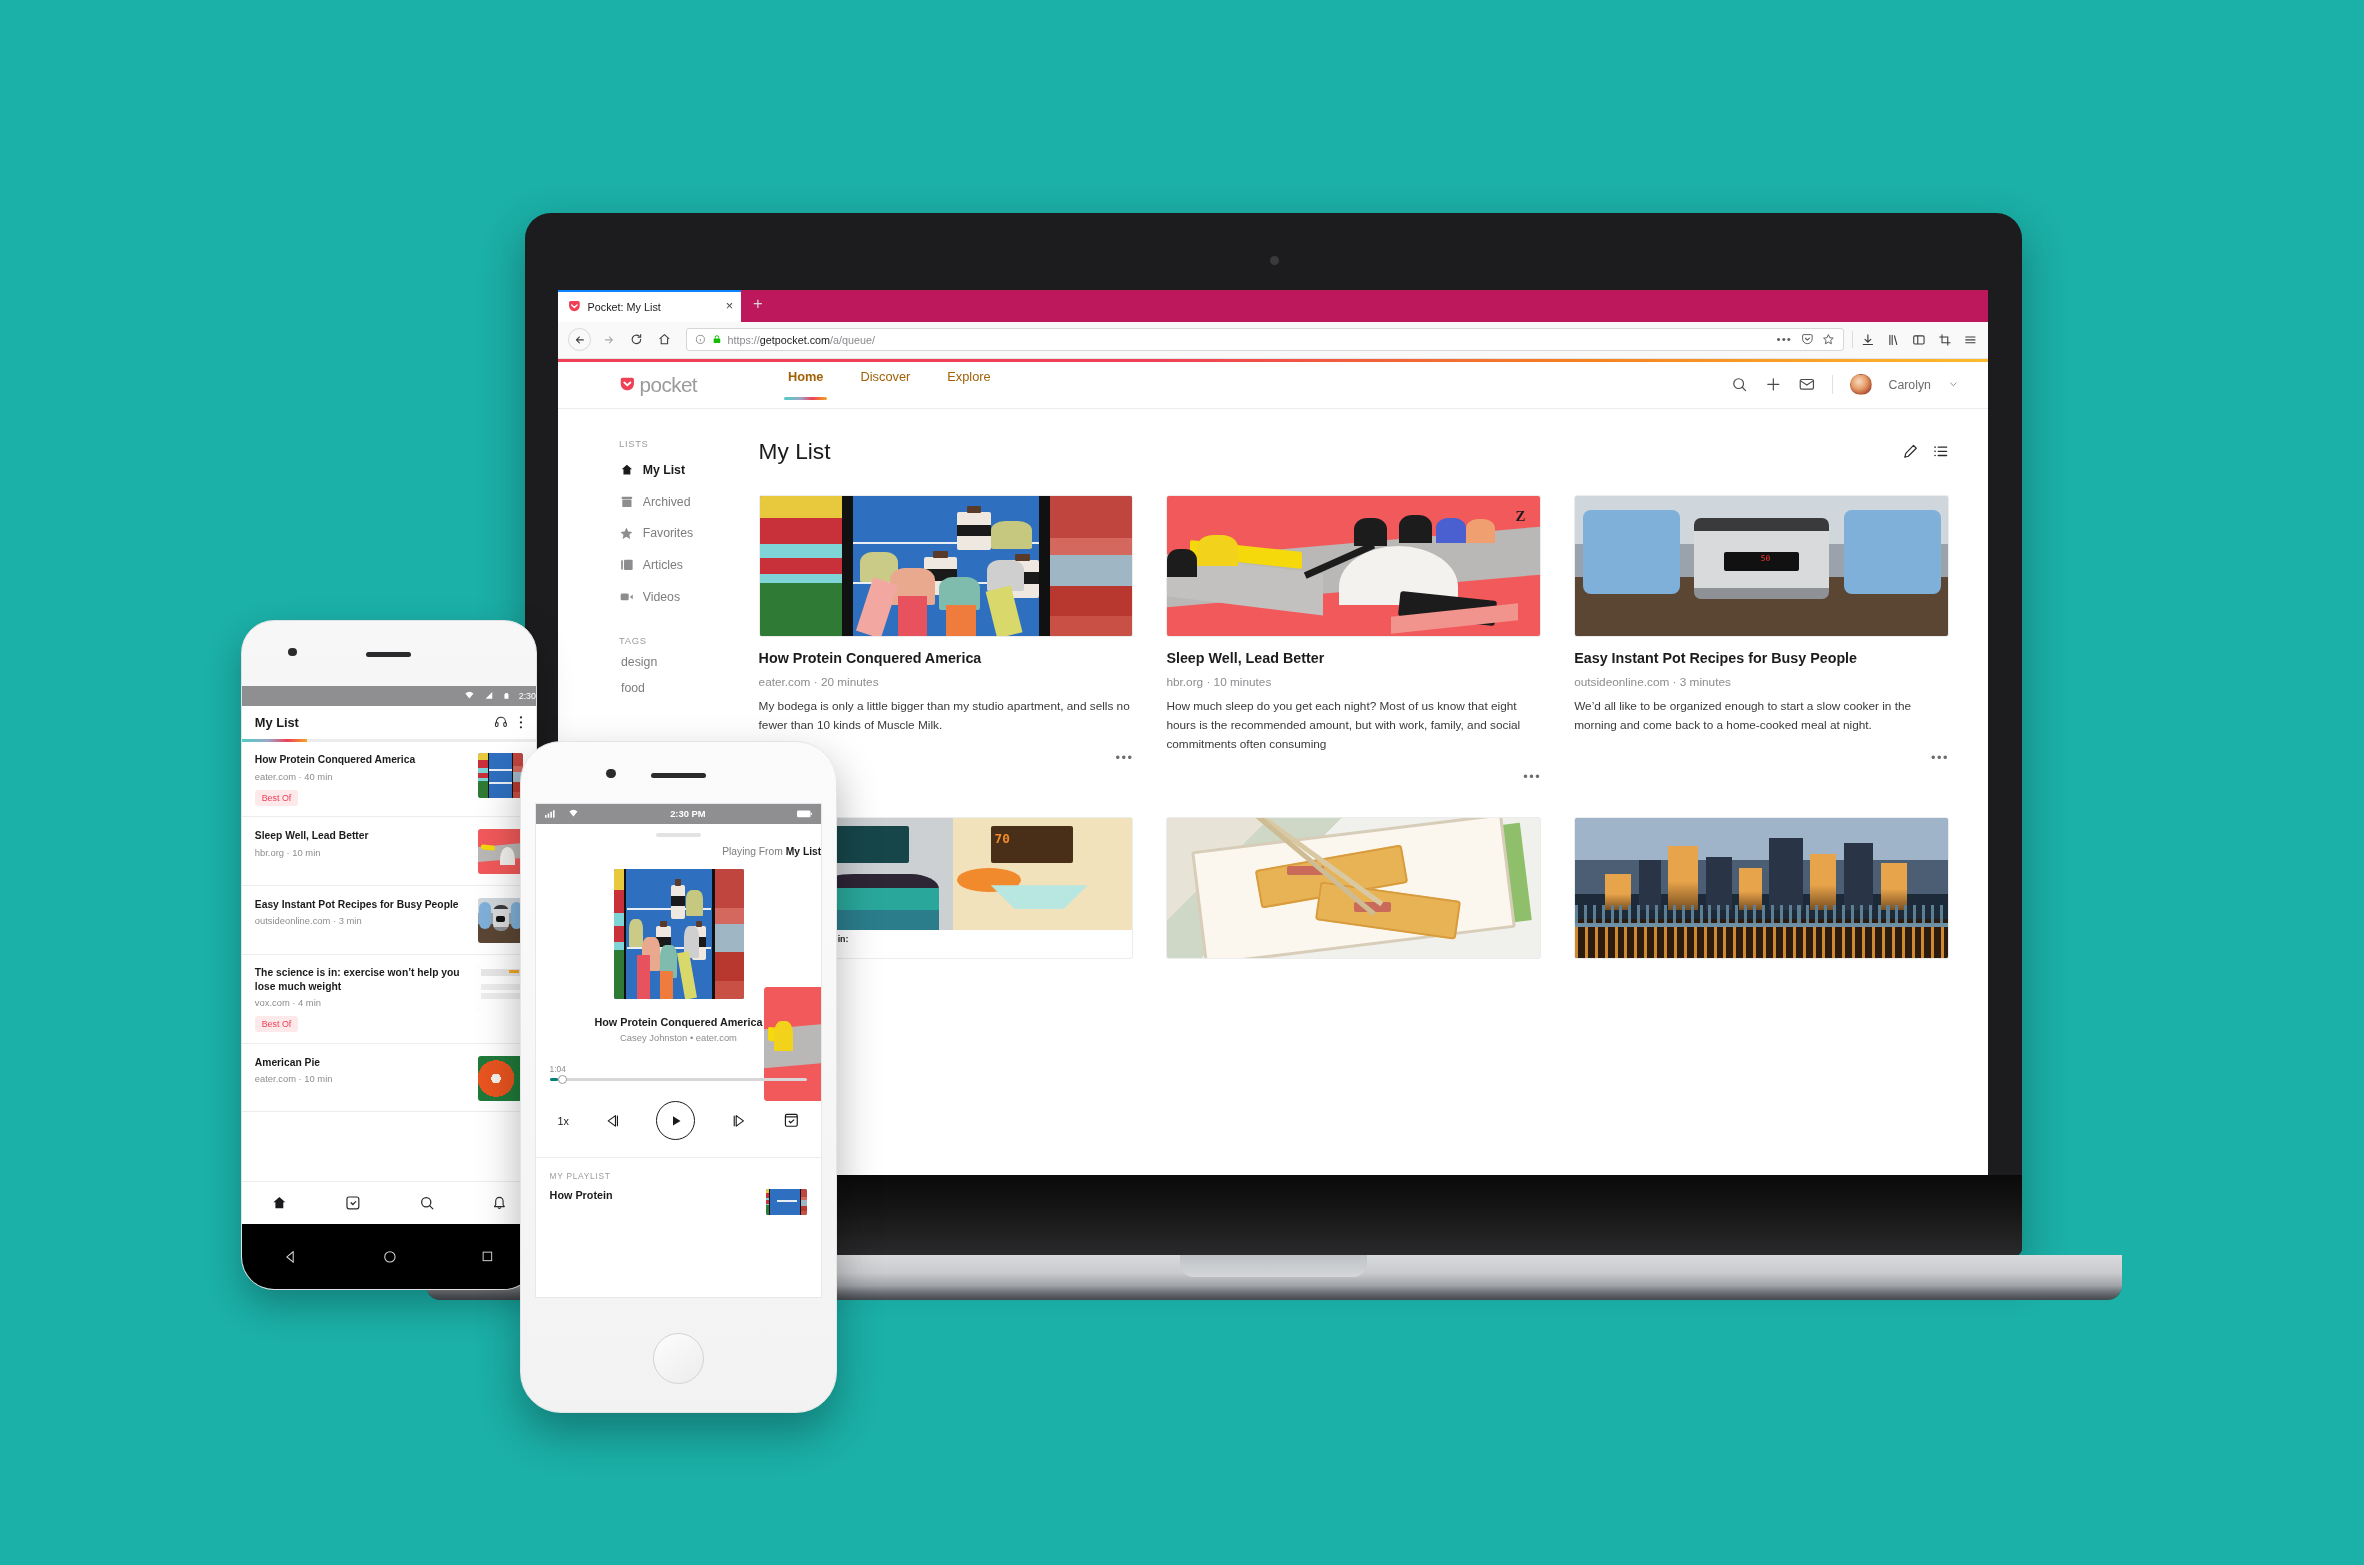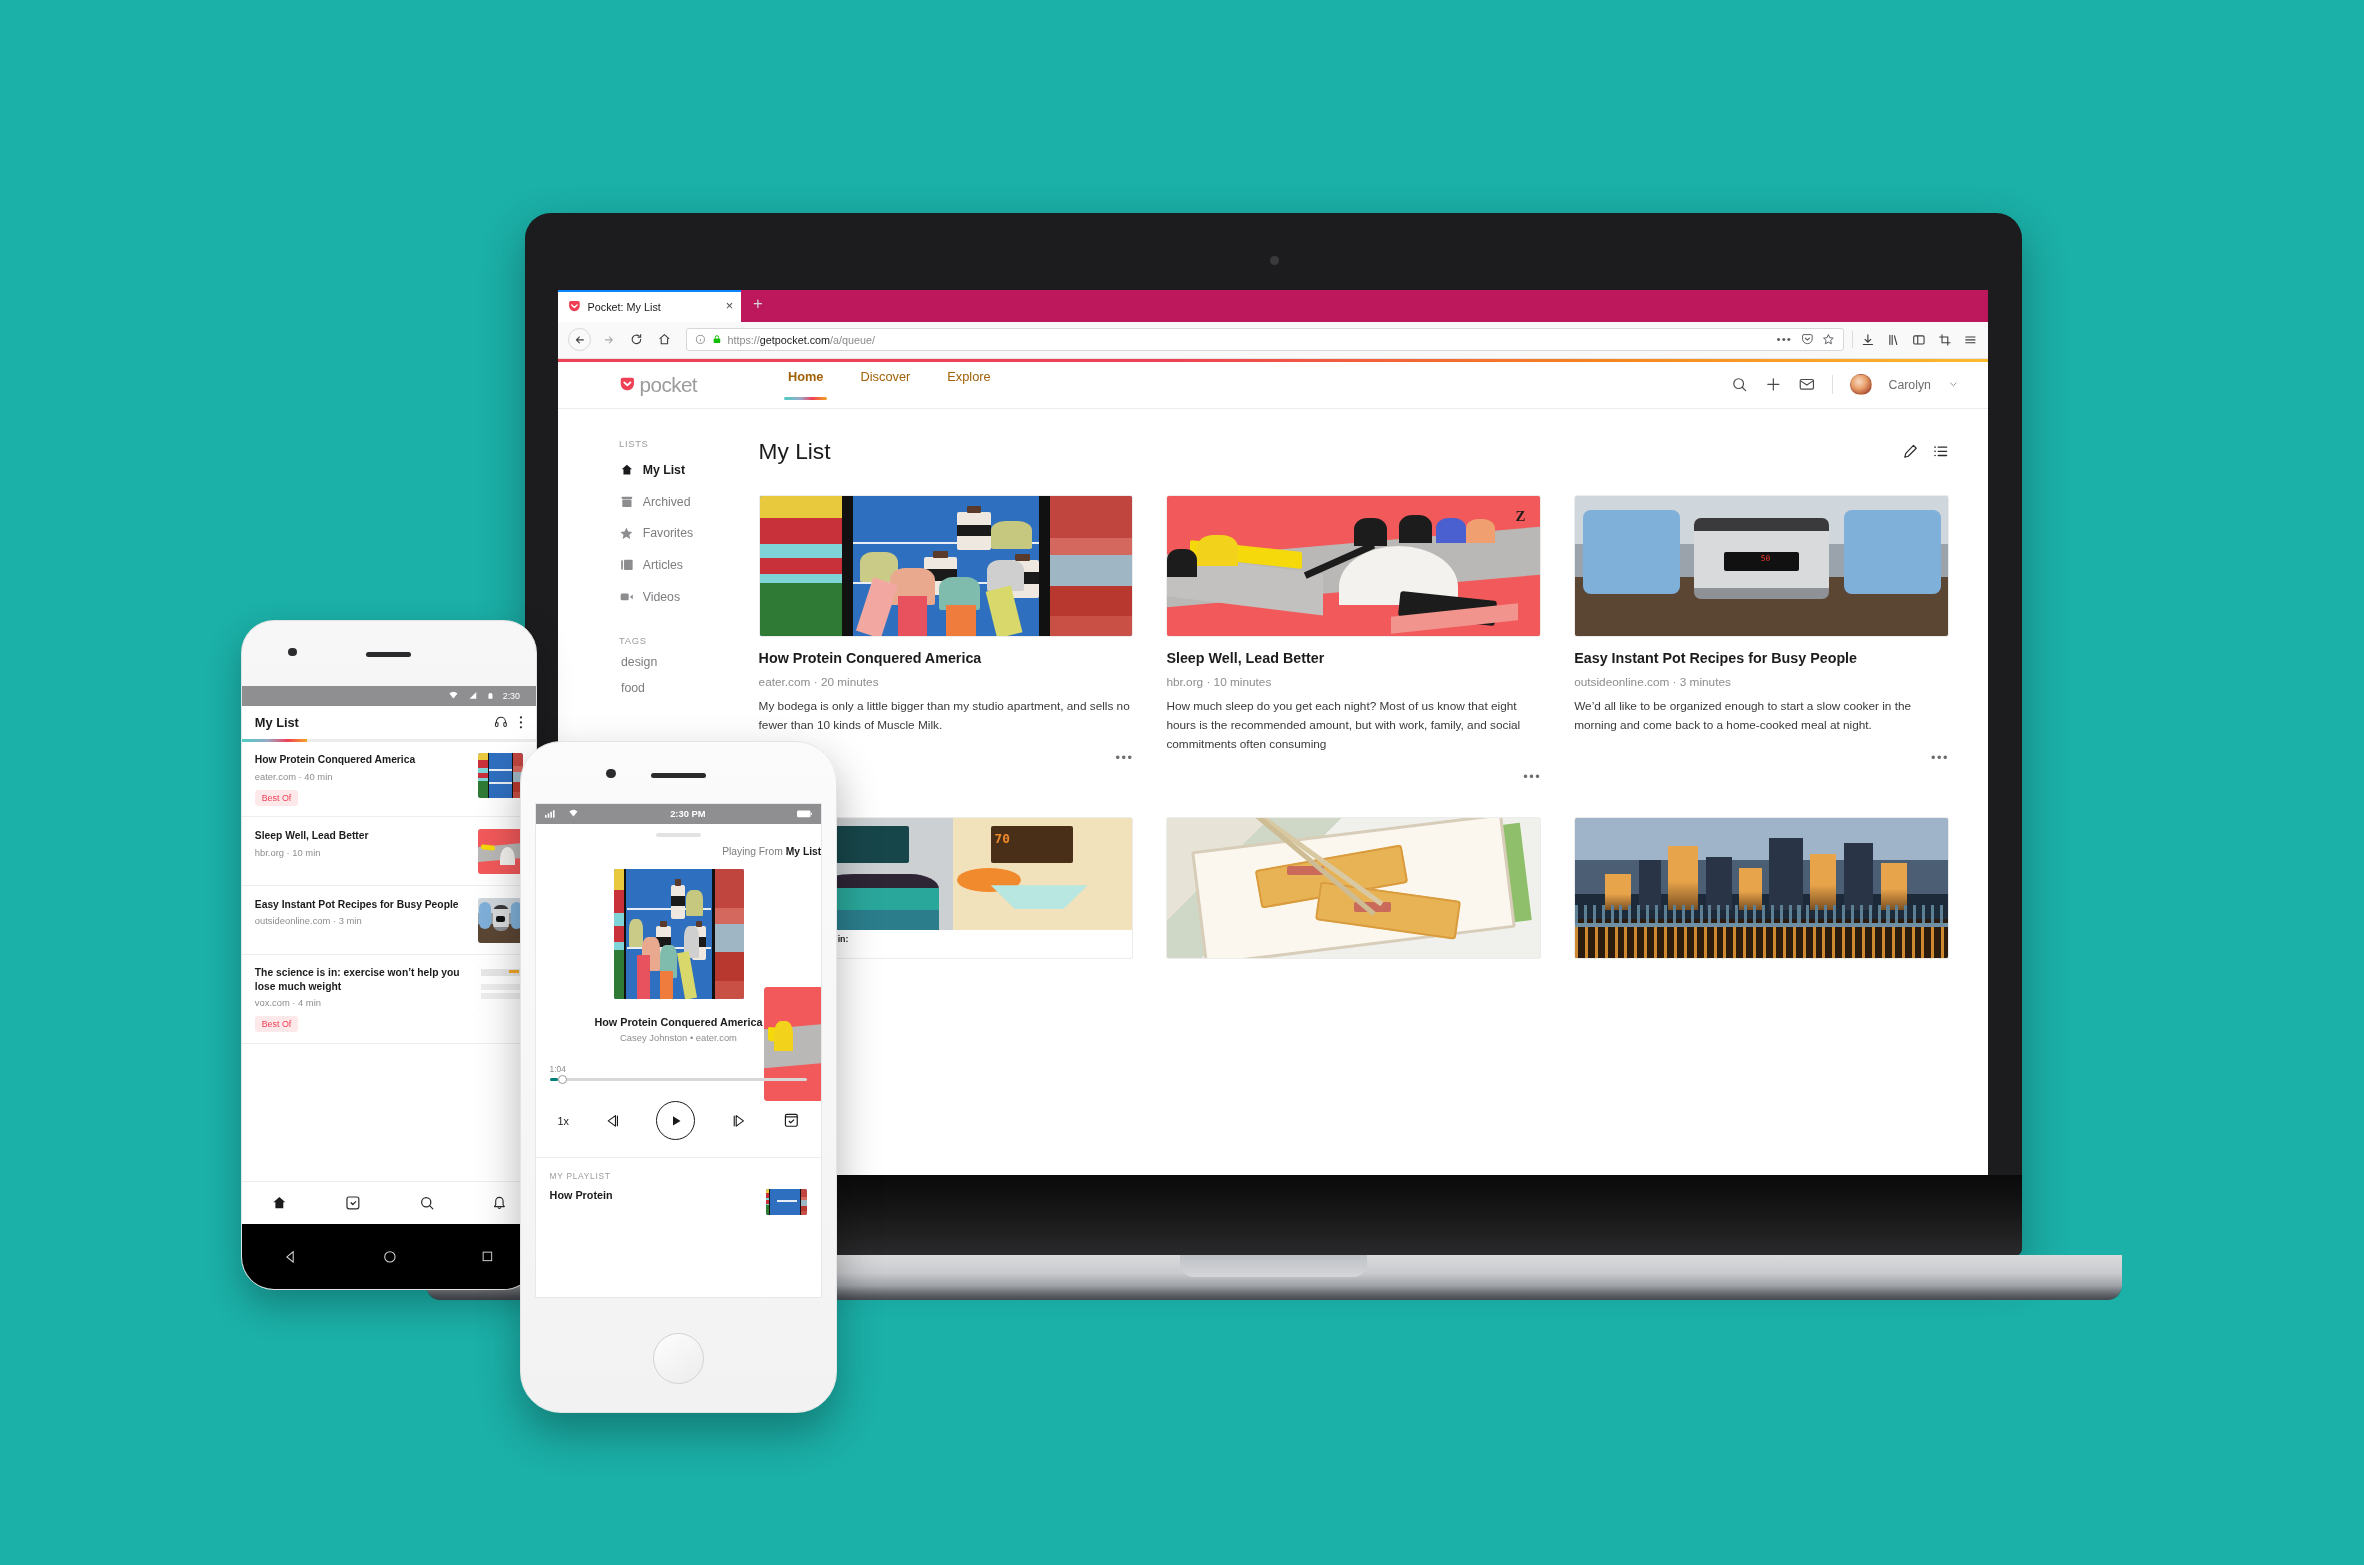--- a/index.html
+++ b/index.html
@@ -136,21 +136,21 @@
     background:linear-gradient(180deg,#f7f7f7 0%, #efefef 100%);
     border-radius:33px; box-shadow:0 15.8px 35px rgba(0,0,0,.26);
     border:1px solid #e2e2e2; overflow:hidden;
   }
   .a-top{ height:65px; position:relative; }
   .a-cam{ position:absolute; left:46px; top:26.6px; width:8.9px;height:8.9px;border-radius:50%; background:#2b2b2d;}
   .a-speaker{ position:absolute; left:50%; margin-left:-22.7px; top:30.5px; width:45px;height:5.9px;border-radius:3px;background:#2b2b2d;}
   .a-screen{ position:absolute; left:0; right:0; top:65px; bottom:65px; background:#fff; overflow:hidden; }
   .a-status{
     height:19.7px; background:#8f8f92; display:flex; align-items:center; justify-content:flex-end;
-    gap:9px; padding-right:16px; color:#fff; font-size:8.9px;
+    gap:9px; padding-right:0; color:#fff; font-size:8.9px;
   }
   .a-appbar{ height:33px; display:flex; align-items:center; padding:0 12.8px; }
   .a-appbar .t{ font-size:12.8px; font-weight:bold; color:#1b1b1d;}
   .a-appbar .r{ margin-left:auto; display:flex; align-items:center; gap:10.8px; color:#2b2b2d;}
   .a-grad{ height:3px; width:65px; background:linear-gradient(90deg,#4ecdc4,#9aa7c9 40%,#ef4056 70%,#f5a623); }
   .a-grad-wrap{ height:3px; background:#ececec; }
   .a-row{ display:flex; gap:7.9px; padding:11.8px 12.8px 10.8px; border-bottom:1px solid #ededed; }
   .a-row .txt{ flex:1; min-width:0; }
   .a-rt{ font-size:10.3px; font-weight:bold; color:#1b1b1d; line-height:1.3; }
   .a-rm{ font-size:9.4px; color:#8d8d90; margin-top:3.9px; }
@@ -720,20 +720,29 @@
         <div class="a-thumb">
           <div class="art-vox">
               <div class="hd"></div>
               <div class="accent"></div>
               <div class="bar" style="top:40%"></div>
               <div class="bar" style="top:60%"></div>
             </div>
         </div>
       </div>
 
+      <div class="a-row">
+        <div class="txt">
+          <div class="a-rt">American Pie</div>
+          <div class="a-rm">eater.com · 10 min</div>
+        </div>
+        <div class="a-thumb">
+            <div class="art-pie"></div>
+          </div>
+      </div>
 
       <div class="a-tabbar">
         <svg width="16.7" height="15.8" viewBox="0 0 24 24" fill="#1b1b1d">
             <path d="M12 3L3 11h3v9h12v-9h3z"></path>
           </svg>
         <svg width="15.8" height="15.8" viewBox="0 0 24 24" fill="none" stroke="#2b2b2d" stroke-width="1.8">
             <rect x="3" y="3" width="18" height="18" rx="3"></rect>
             <path d="M12 16l-4-4 1.5-1.5L12 13l4-4L17.5 10z" fill="#2b2b2d" stroke="none"></path>
           </svg>
         <svg width="15.8" height="15.8" viewBox="0 0 24 24" fill="none" stroke="#2b2b2d" stroke-width="1.9" stroke-linecap="round">

